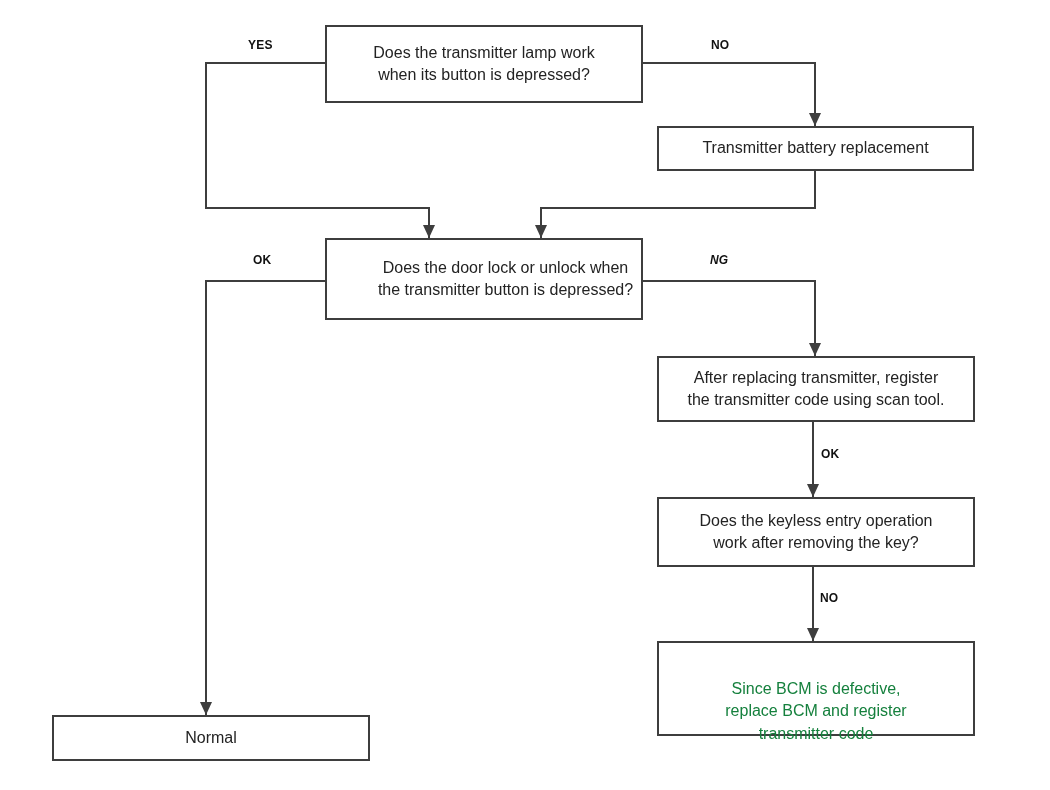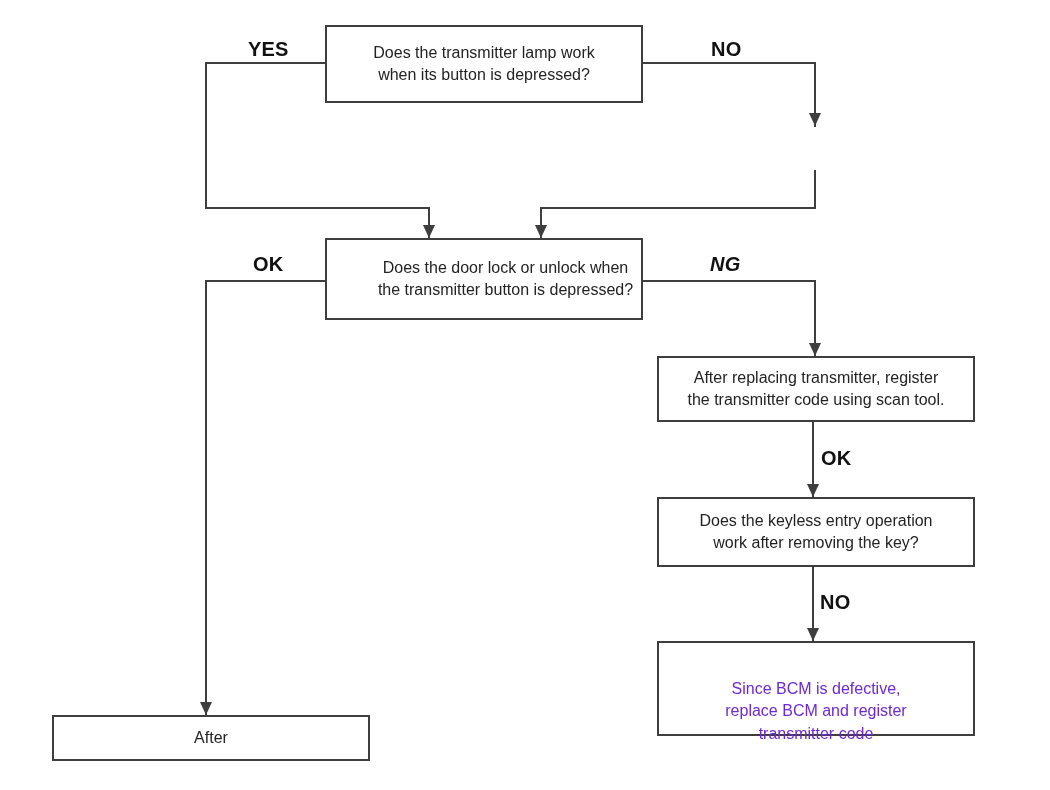--- a/index.html
+++ b/index.html
@@ -26,21 +26,21 @@
     text-align: center;
   }
   .node-text {
     white-space: pre-line;
     font-size: 16px;
     line-height: 1.4;
     color: #232323;
   }
   .edge-label {
     position: absolute;
-    font-size: 20px;
+    font-size: 12px;
     font-weight: bold;
     color: #111111;
     letter-spacing: 0.2px;
   }
   .seg {
     position: absolute;
     background: #3e3e3e;
   }
   .arrowhead {
     position: absolute;
@@ -52,39 +52,42 @@
   }
 </style>
 </head>
 <body>
 
 <div class="stage" style="background: rgb(255, 255, 255);">
     <div class="node" style="left: 325px; top: 25px; width: 318px; height: 78px; border-color: rgb(62, 62, 62); background: rgb(255, 255, 255);">
       <div class="node-text" style="color: rgb(35, 35, 35);">Does the transmitter lamp work
 when its button is depressed?</div>
     </div>
+    <div class="node" style="left: 657px; top: 126px; width: 317px; height: 45px; border-color: rgb(62, 62, 62); background: rgb(255, 255, 255);">
+      <div class="node-text" style="color: rgb(35, 35, 35);">Transmitter battery replacement</div>
+    </div>
     <div class="node" style="left: 325px; top: 238px; width: 318px; height: 82px; border-color: rgb(62, 62, 62); background: rgb(255, 255, 255);">
       <div class="node-text" style="color: rgb(35, 35, 35); margin-left: 43px;">Does the door lock or unlock when
 the transmitter button is depressed?</div>
     </div>
     <div class="node" style="left: 657px; top: 356px; width: 318px; height: 66px; border-color: rgb(62, 62, 62); background: rgb(255, 255, 255);">
       <div class="node-text" style="color: rgb(35, 35, 35);">After replacing transmitter, register
 the transmitter code using scan tool.</div>
     </div>
     <div class="node" style="left: 657px; top: 497px; width: 318px; height: 70px; border-color: rgb(62, 62, 62); background: rgb(255, 255, 255);">
       <div class="node-text" style="color: rgb(35, 35, 35);">Does the keyless entry operation
 work after removing the key?</div>
     </div>
     <div class="node" style="left: 657px; top: 641px; width: 318px; height: 95px; border-color: rgb(62, 62, 62); background: rgb(255, 255, 255);">
-      <div class="node-text" style="color: #6d28d9; margin-top: 46px;">Since BCM is defective,
+      <div class="node-text" style="color: #15803d; margin-top: 46px;">Since BCM is defective,
 replace BCM and register
 transmitter code</div>
     </div>
     <div class="node" style="left: 52px; top: 715px; width: 318px; height: 46px; border-color: rgb(62, 62, 62); background: rgb(255, 255, 255);">
-      <div class="node-text" style="color: rgb(35, 35, 35);">After</div>
+      <div class="node-text" style="color: rgb(35, 35, 35);">Normal</div>
     </div>
     <div class="edge-label" style="left: 248px; top: 38px; color: rgb(17, 17, 17);">YES</div>
     <div class="edge-label" style="left: 711px; top: 38px; color: rgb(17, 17, 17);">NO</div>
     <div class="edge-label" style="left: 253px; top: 253px; color: rgb(17, 17, 17);">OK</div>
     <div class="edge-label" style="left: 710px; top: 253px; color: rgb(17, 17, 17); font-style: italic;">NG</div>
     <div class="edge-label" style="left: 821px; top: 447px; color: rgb(17, 17, 17);">OK</div>
     <div class="edge-label" style="left: 820px; top: 591px; color: rgb(17, 17, 17);">NO</div>
     <div class="seg" style="background: rgb(62, 62, 62); left: 205px; top: 62px; width: 121px; height: 2px;"></div>
     <div class="seg" style="background: rgb(62, 62, 62); left: 205px; top: 62px; width: 2px; height: 147px;"></div>
     <div class="seg" style="background: rgb(62, 62, 62); left: 205px; top: 207px; width: 225px; height: 2px;"></div>

